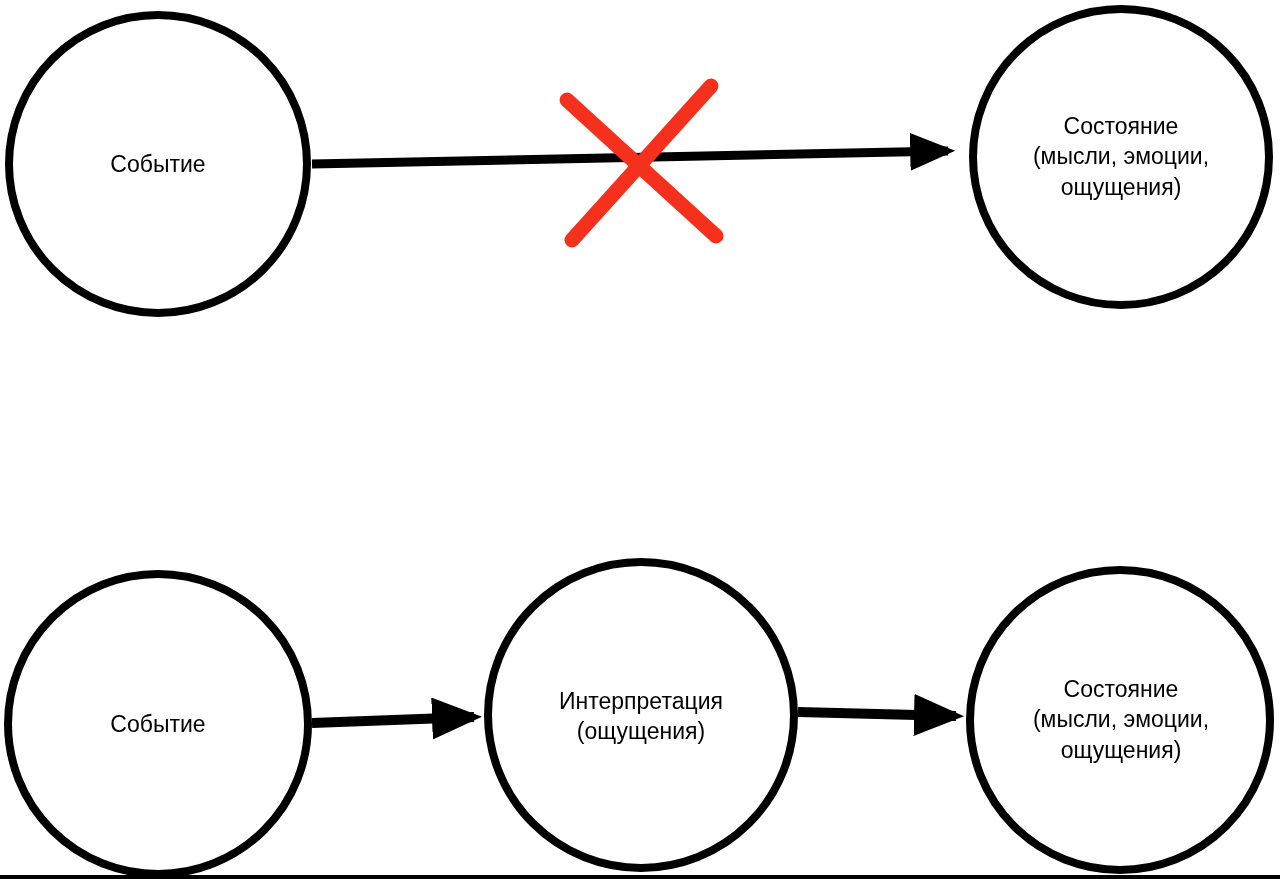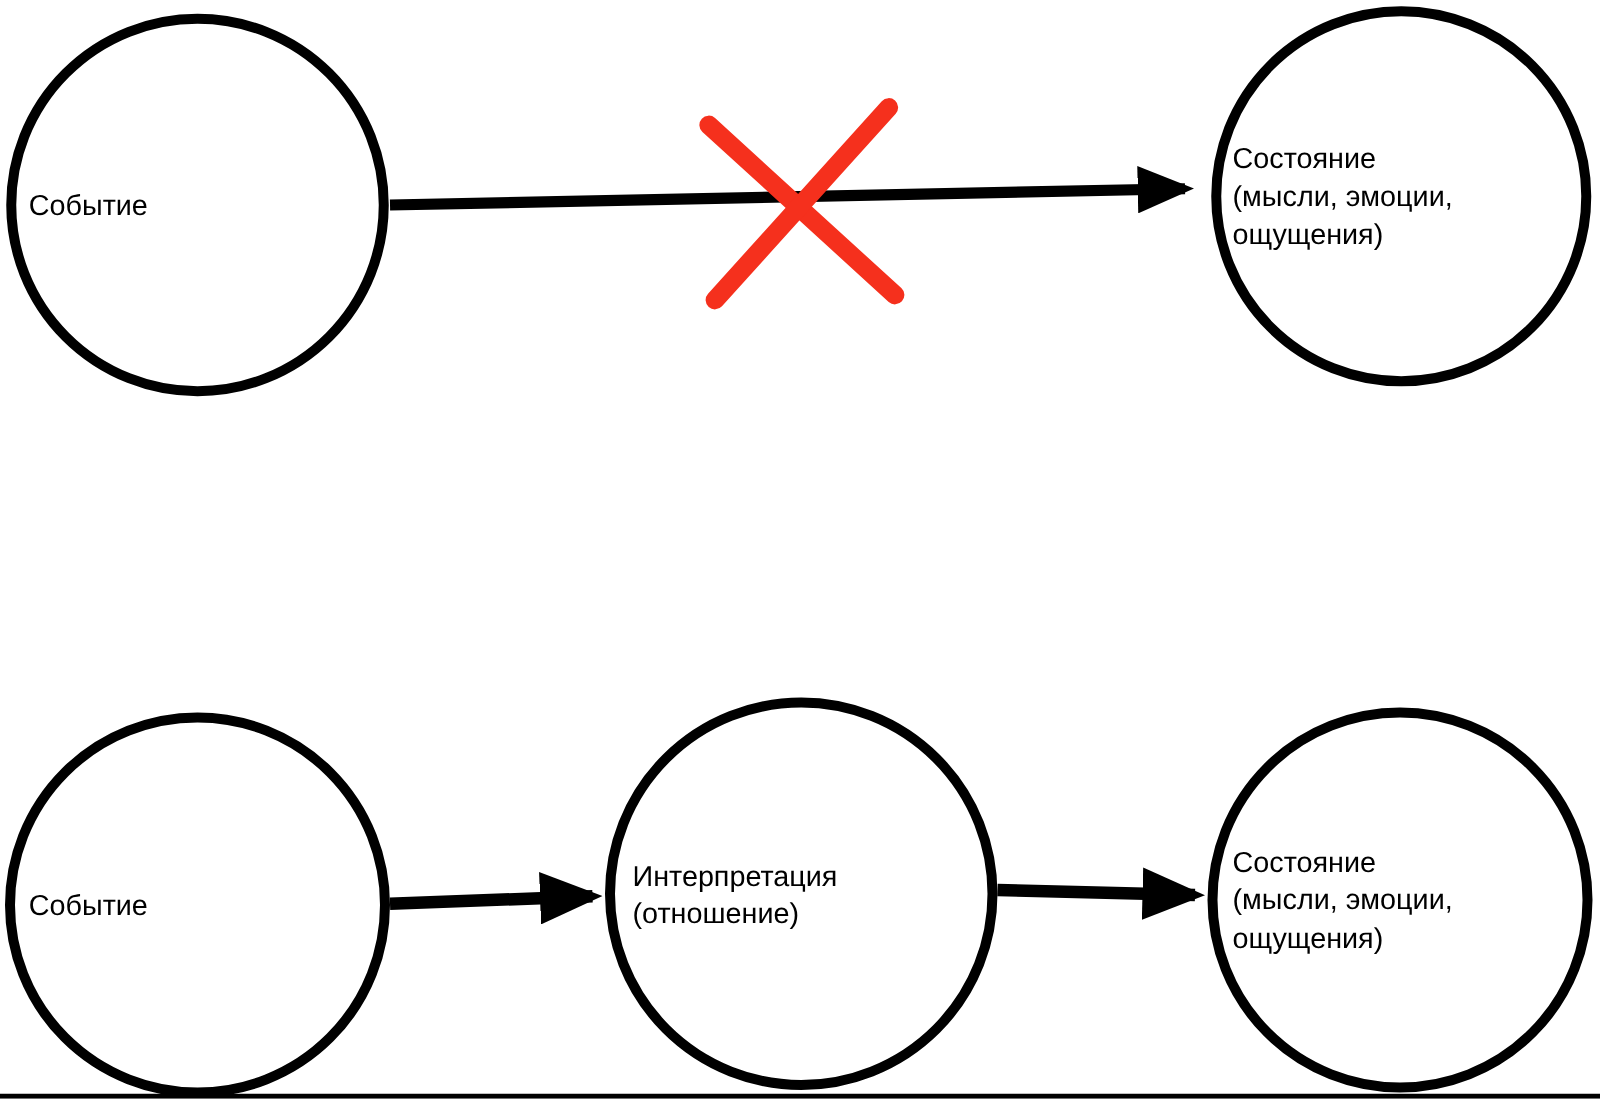--- a/index.html
+++ b/index.html
@@ -22,20 +22,21 @@
     position: absolute;
     left: 0;
     top: 0;
     width: 1280px;
     height: 879px;
     display: block;
   }
   .label {
     position: absolute;
     transform: translate(-50%, -50%);
+    text-align: center;
     white-space: pre-line;
     font-size: 23px;
     line-height: 1.32;
     color: #000000;
     width: 270px;
     pointer-events: none;
   }
   .label.event-top    { left: 158px;  top: 164px; }
   .label.state-top    { left: 1121px; top: 157px; }
   .label.event-bottom { left: 158px;  top: 724px; }
@@ -73,19 +74,19 @@
 
   <div class="label event-top">Событие</div>
 
   <div class="label state-top">Состояние
 (мысли, эмоции,
 ощущения)</div>
 
   <div class="label event-bottom">Событие</div>
 
   <div class="label interp">Интерпретация
-(отношение)</div>
+(ощущения)</div>
 
   <div class="label state-bottom">Состояние
 (мысли, эмоции,
 ощущения)</div>
 
 </div>
 
 </body></html>

